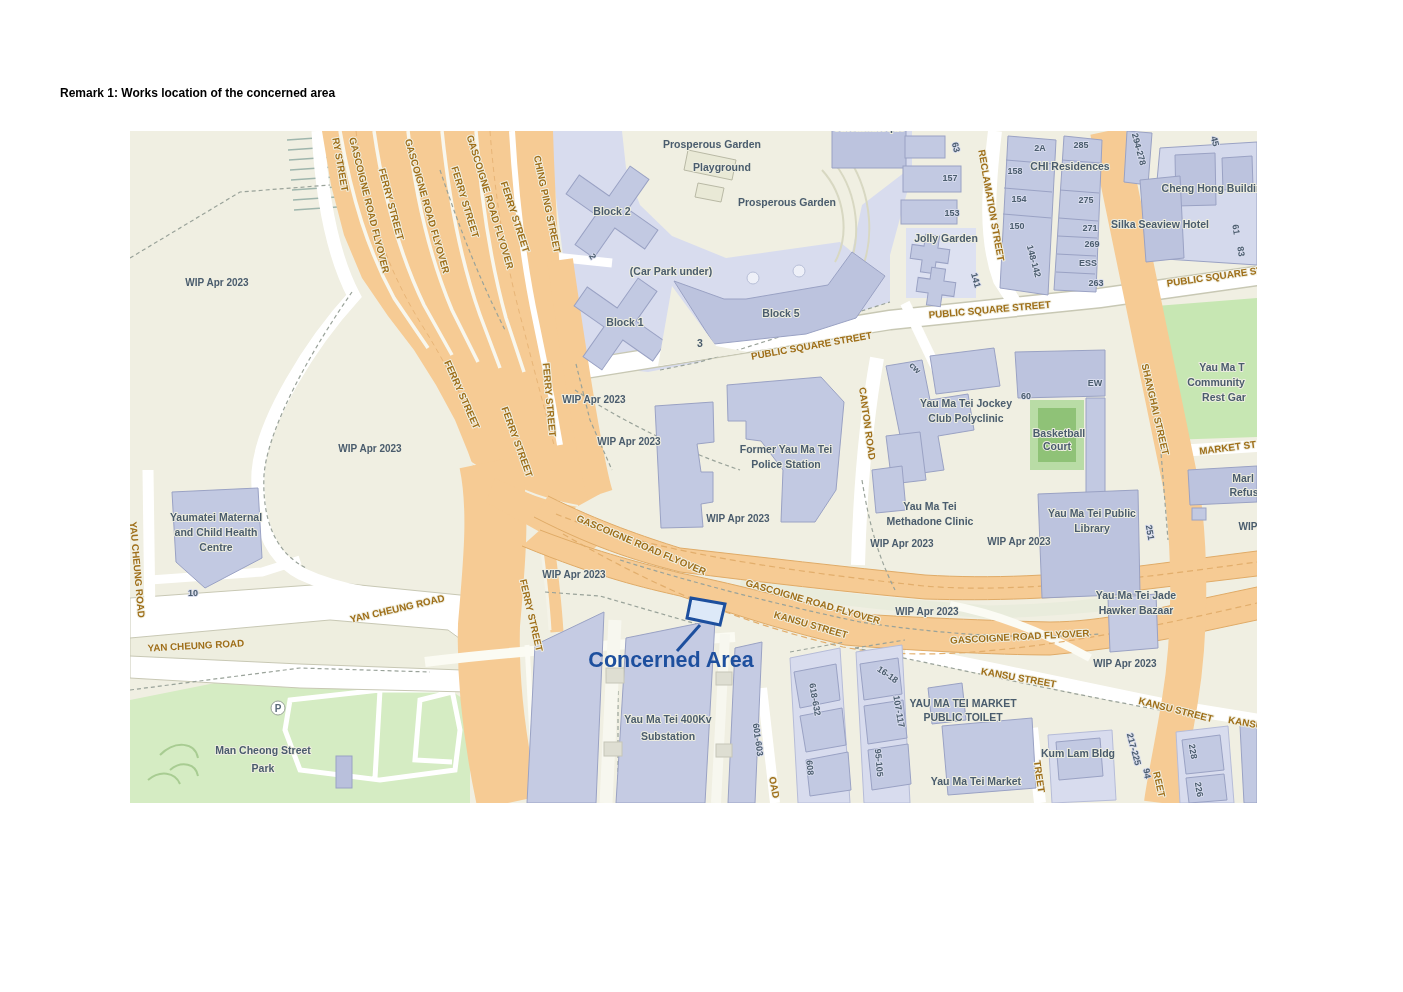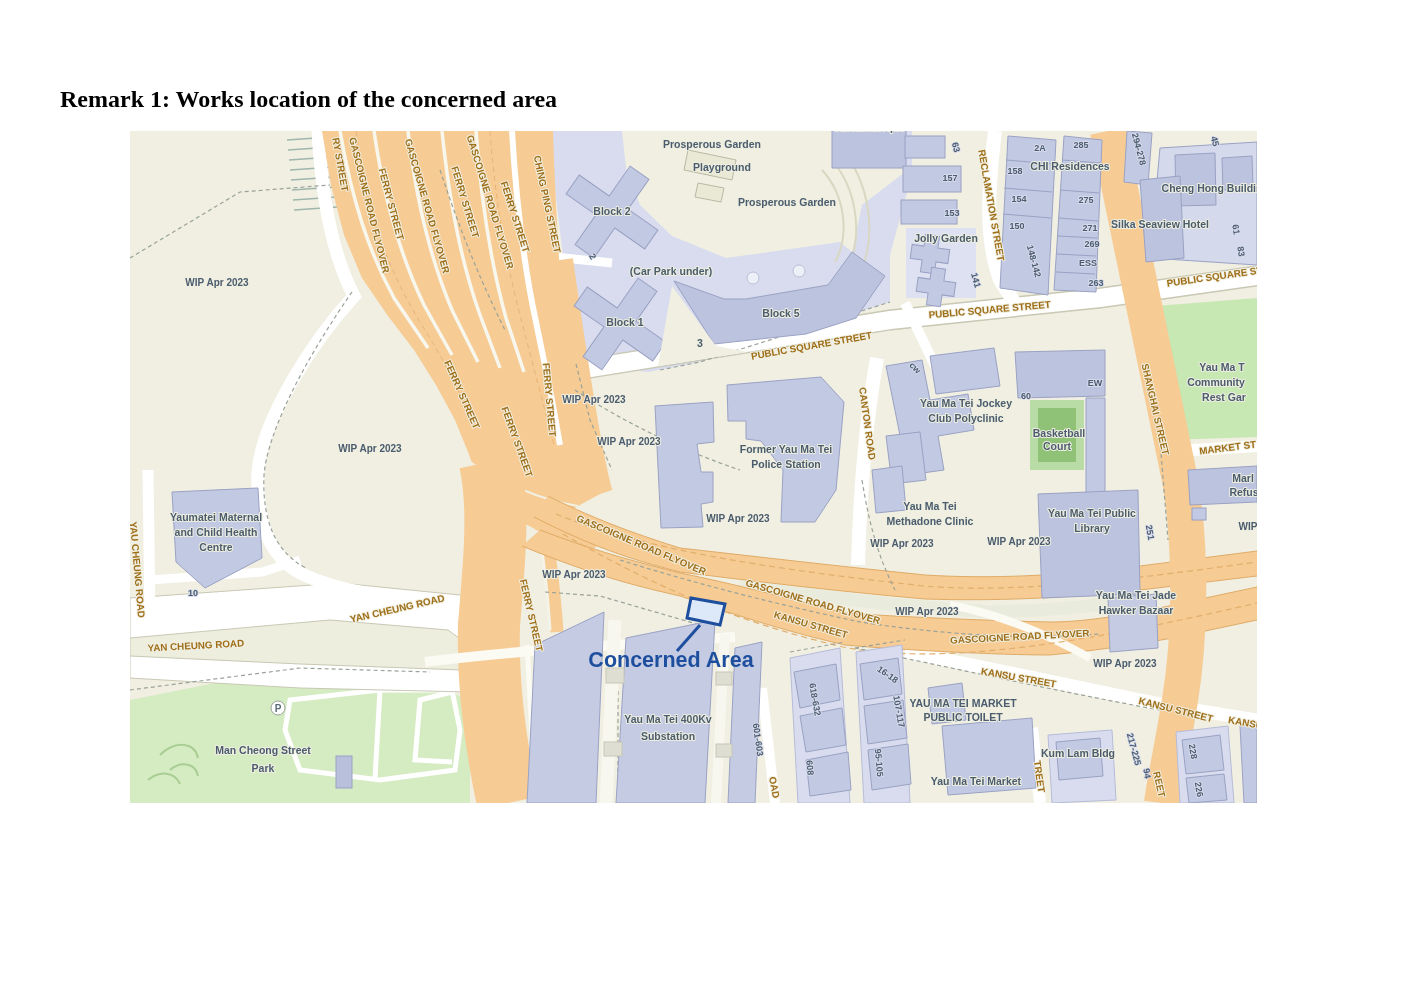--- a/index.html
+++ b/index.html
@@ -5,21 +5,21 @@
 html,body{margin:0;padding:0;background:#ffffff;width:1403px;height:992px;overflow:hidden;}
 svg text{font-family:"Liberation Sans",sans-serif;}
 .st{fill:#9e6e18;font-weight:bold;font-size:9.8px;paint-order:stroke;stroke:#f0efe2;stroke-width:2px;stroke-linejoin:round;}
 .bl{fill:#4a5c6d;font-weight:bold;font-size:10.5px;paint-order:stroke;stroke:#eeeee0;stroke-width:2px;stroke-linejoin:round;text-anchor:middle;}
 .num{fill:#4a5c6d;font-weight:bold;font-size:9px;paint-order:stroke;stroke:#d8dcee;stroke-width:1.8px;stroke-linejoin:round;text-anchor:middle;}
 .wip{fill:#4a5c6d;font-weight:bold;font-size:10px;paint-order:stroke;stroke:#f0efe2;stroke-width:2px;stroke-linejoin:round;text-anchor:middle;}
 </style>
 </head>
 <body>
 
-<div style="position:absolute;left:60px;top:86px;font-family:Liberation Serif, serif;font-weight:bold;font-size:24px;color:#000;">Remark 1: Works location of the concerned area</div>
+<div style="position:absolute;left:60px;top:86px;font-family:Liberation Sans, sans-serif;font-weight:bold;font-size:12px;color:#000;">Remark 1: Works location of the concerned area</div>
 <svg width="1403" height="992" viewBox="0 0 1403 992" style="position:absolute;left:0;top:0;">
 <defs>
 <clipPath id="mapclip">
         <rect x="130" y="131" width="1127" height="672"></rect>
       </clipPath>
 </defs>
 <g clip-path="url(#mapclip)">
 
 <rect x="130" y="131" width="1127" height="672" fill="#f0efe2"></rect>
 

